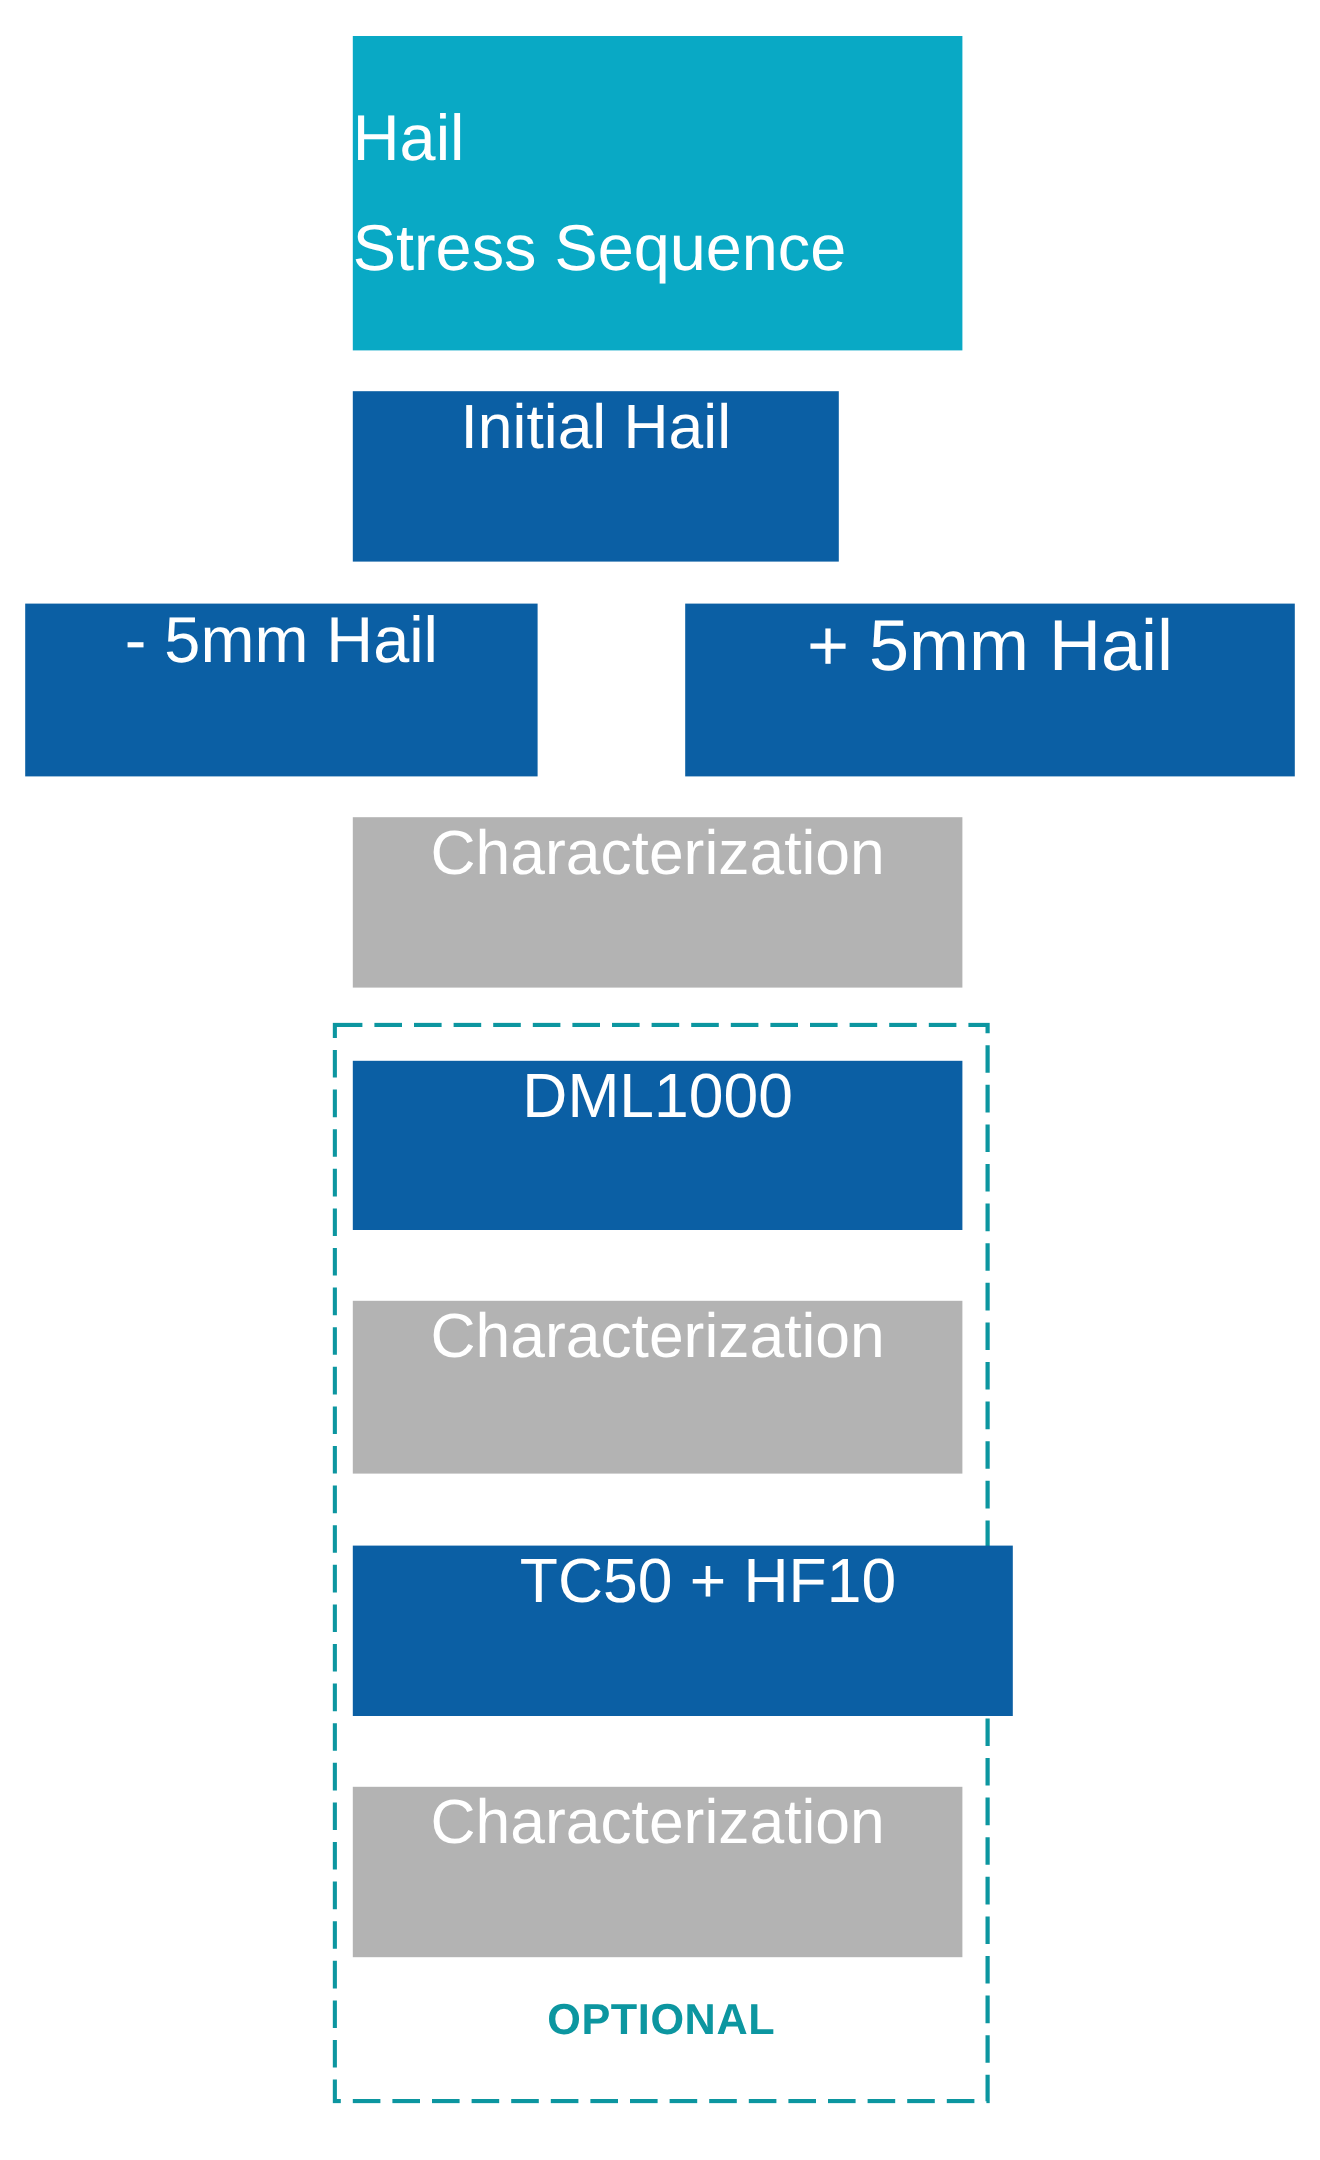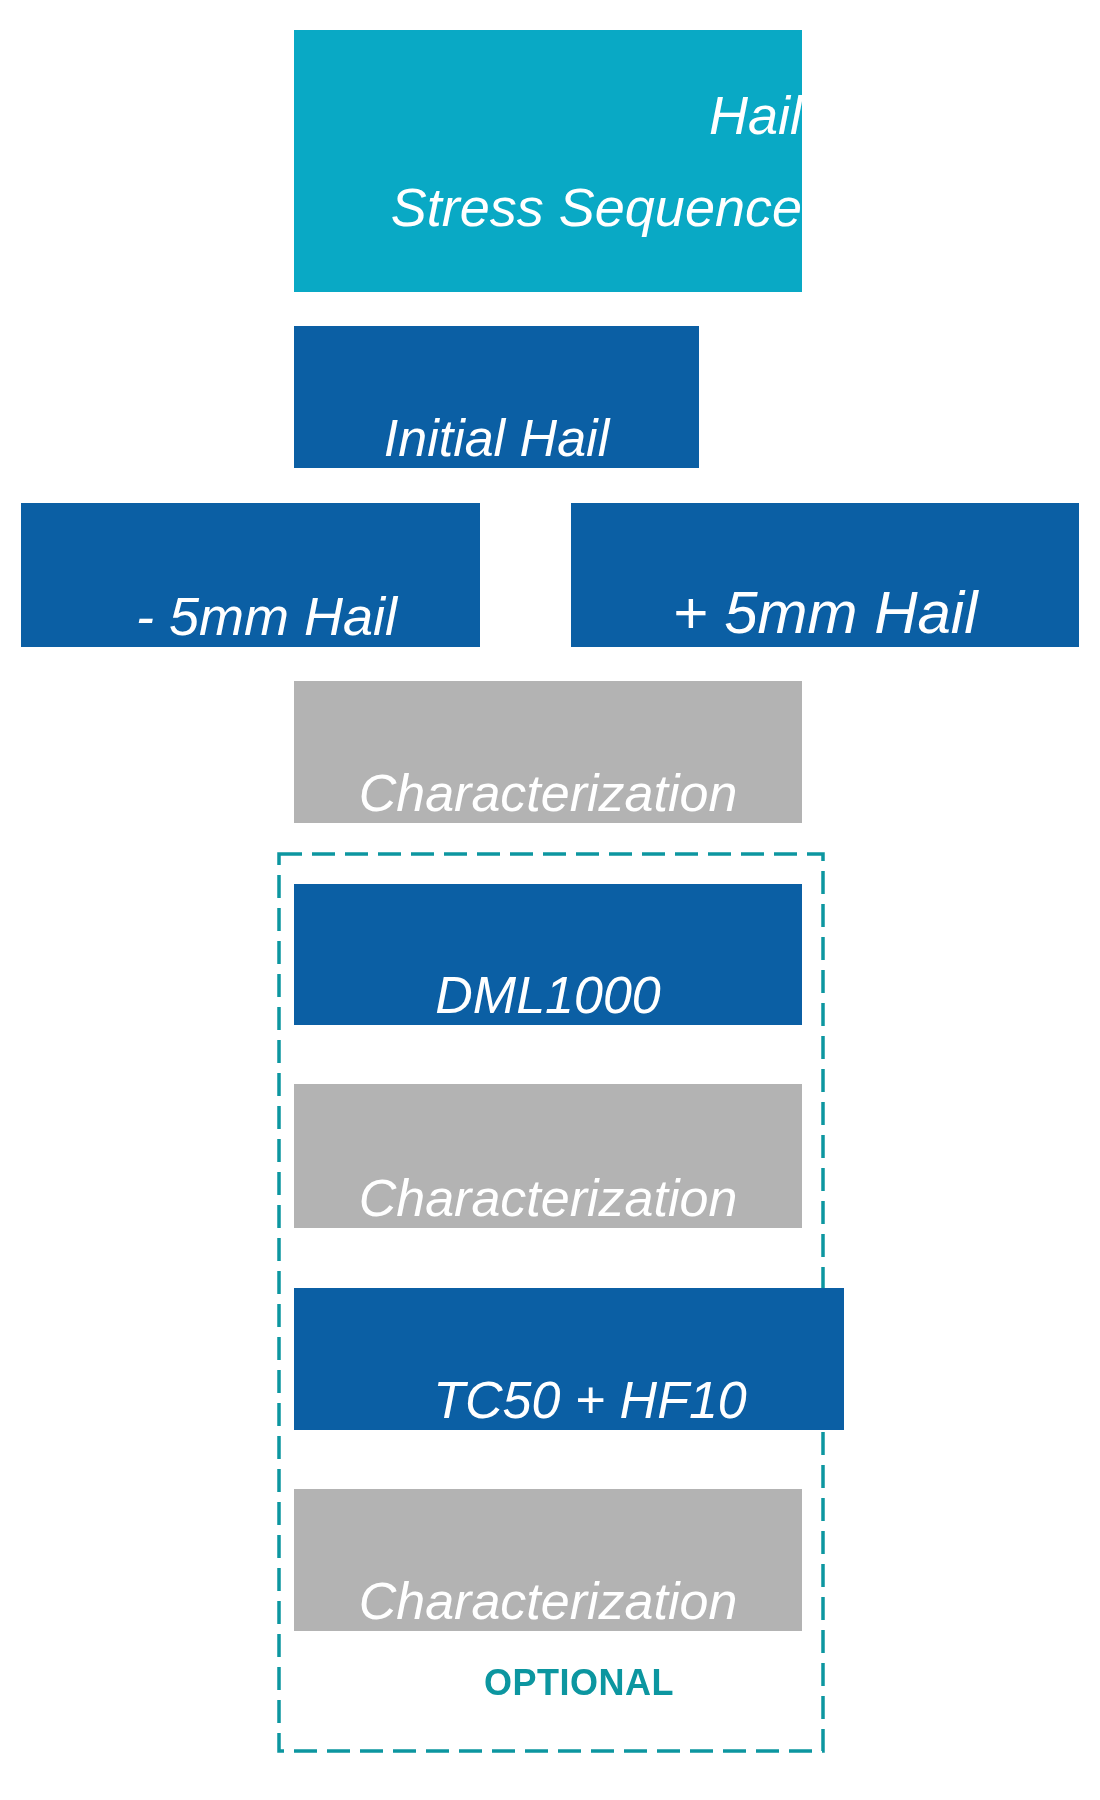--- a/index.html
+++ b/index.html
@@ -11,40 +11,39 @@
     position: relative;
     width: 1100px;
     height: 1800px;
     background: var(--background, #ffffff);
     font-family: "Liberation Sans", sans-serif;
     overflow: hidden;
   }
   .node {
     position: absolute;
     display: flex;
-    align-items: flex-end;
+    align-items: flex-start;
     justify-content: center;
     text-align: center;
     color: var(--box-text, #ffffff);
     white-space: nowrap;
-    font-style: italic;
   }
   .teal-box  { background: var(--teal-box, #09a9c5); }
   .blue-box  { background: var(--blue-box, #0b5fa4); }
   .gray-box  { background: var(--gray-box, #b3b3b3); }
 
   .header-box {
     left: 294px; top: 30px; width: 508px; height: 262px;
     font-size: 54px; line-height: 92px;
     flex-direction: column;
   }
   .header-box span { display: block; }
 
   .initial-box { left: 294px; top: 326px; width: 405px; height: 142px; font-size: 52px; }
-  .minus-box   { left: 21px;  top: 503px; width: 427px; height: 144px; font-size: 54px; padding-left: 32px; }
+  .minus-box   { left: 21px;  top: 503px; width: 427px; height: 144px; font-size: 54px; }
   .plus-box    { left: 571px; top: 503px; width: 508px; height: 144px; font-size: 60px; }
   .char1-box   { left: 294px; top: 681px;  width: 508px; height: 142px; font-size: 52px; }
   .dml-box     { left: 294px; top: 884px;  width: 508px; height: 141px; font-size: 52px; }
   .char2-box   { left: 294px; top: 1084px; width: 508px; height: 144px; font-size: 52px; }
   .tc-box      { left: 294px; top: 1288px; width: 508px; height: 142px; font-size: 52px; padding-left: 42px; }
   .char3-box   { left: 294px; top: 1489px; width: 508px; height: 142px; font-size: 52px; }
 
   .optional-border {
     position: absolute;
     left: 277px; top: 852px;
@@ -59,21 +58,20 @@
   }
   .optional-caption {
     position: absolute;
     left: 277px; top: 1662px;
     width: 548px;
     text-align: center;
     font-size: 36px;
     font-weight: bold;
     letter-spacing: 0.5px;
     color: var(--accent-teal, #0c96a0);
-    padding-left: 28px;
   }
 </style>
 </head>
 <body>
 
 <div class="canvas">
 
   <div class="node teal-box header-box">
     <span>Hail</span>
     <span>Stress Sequence</span>

